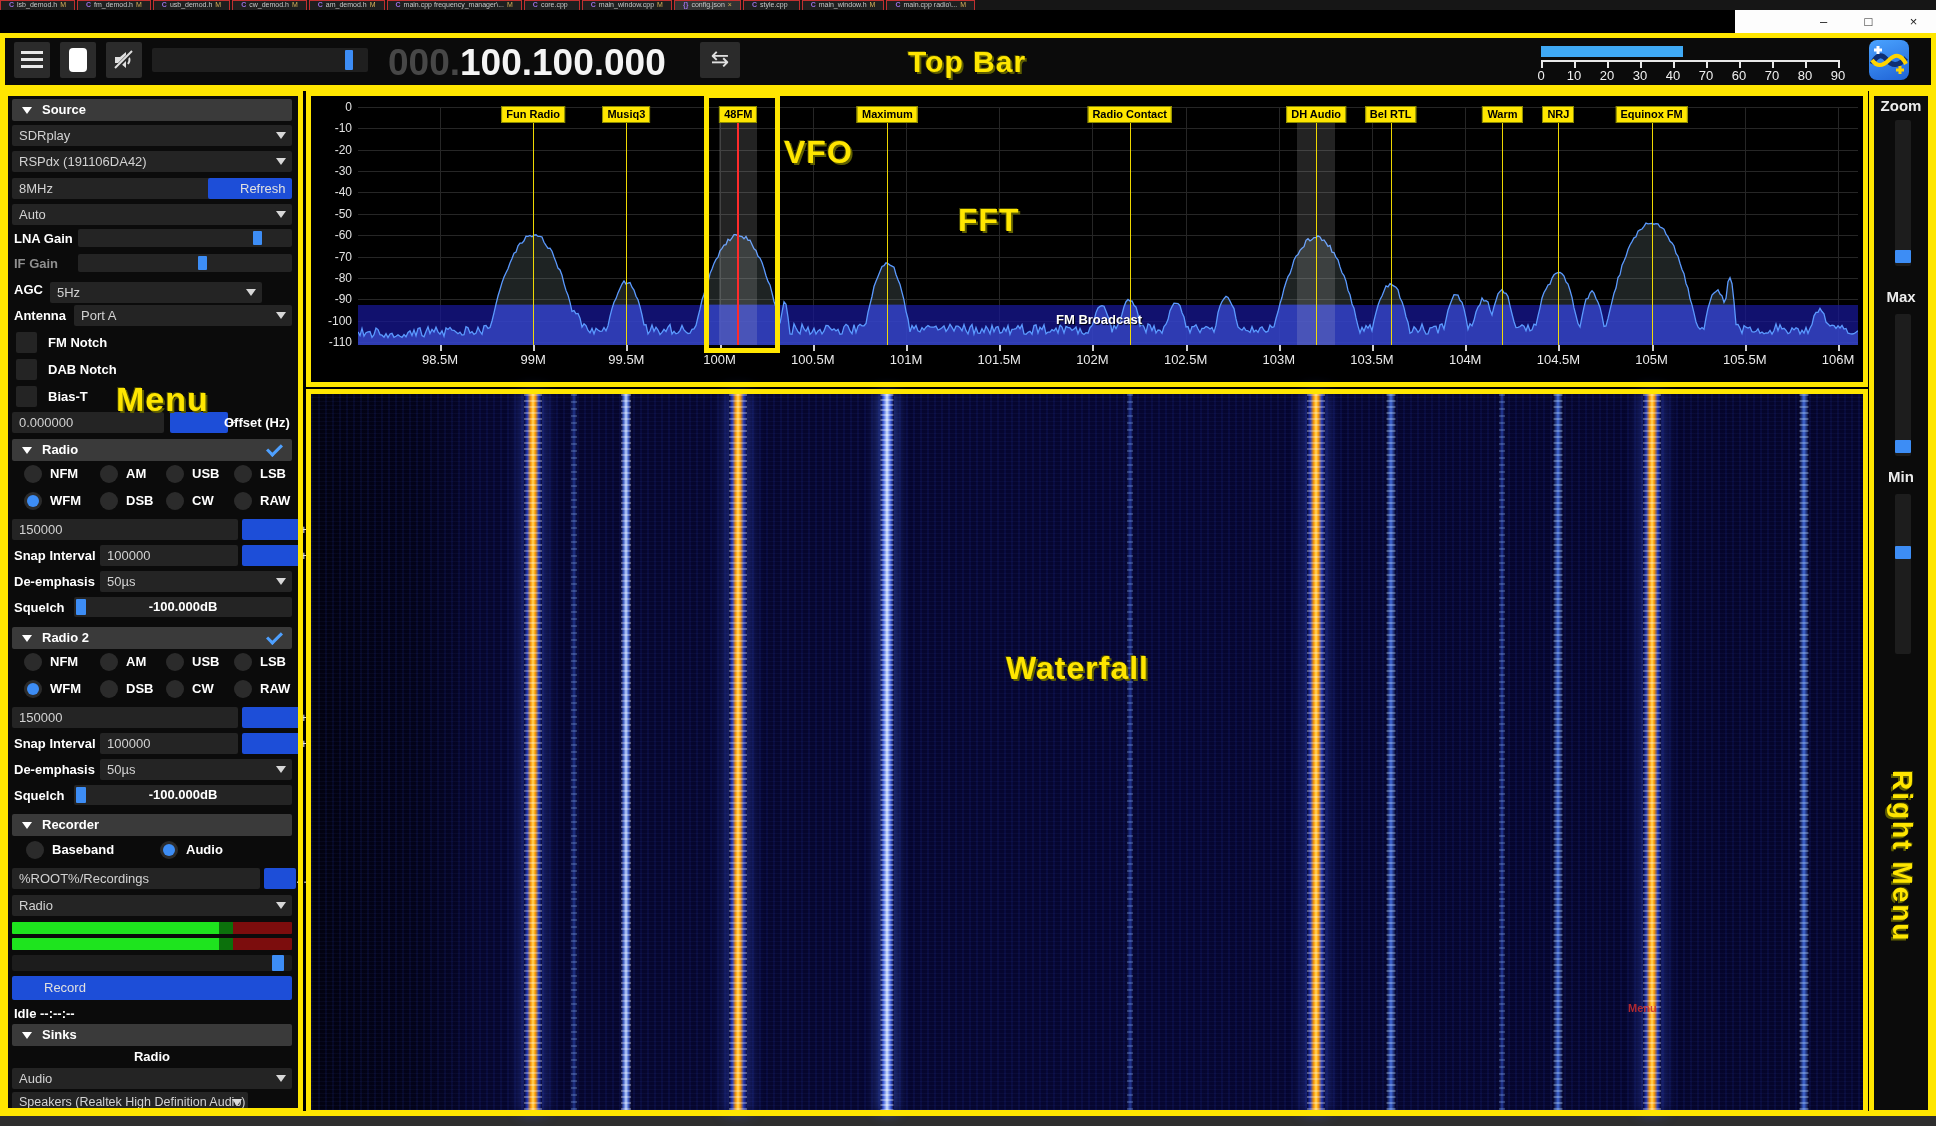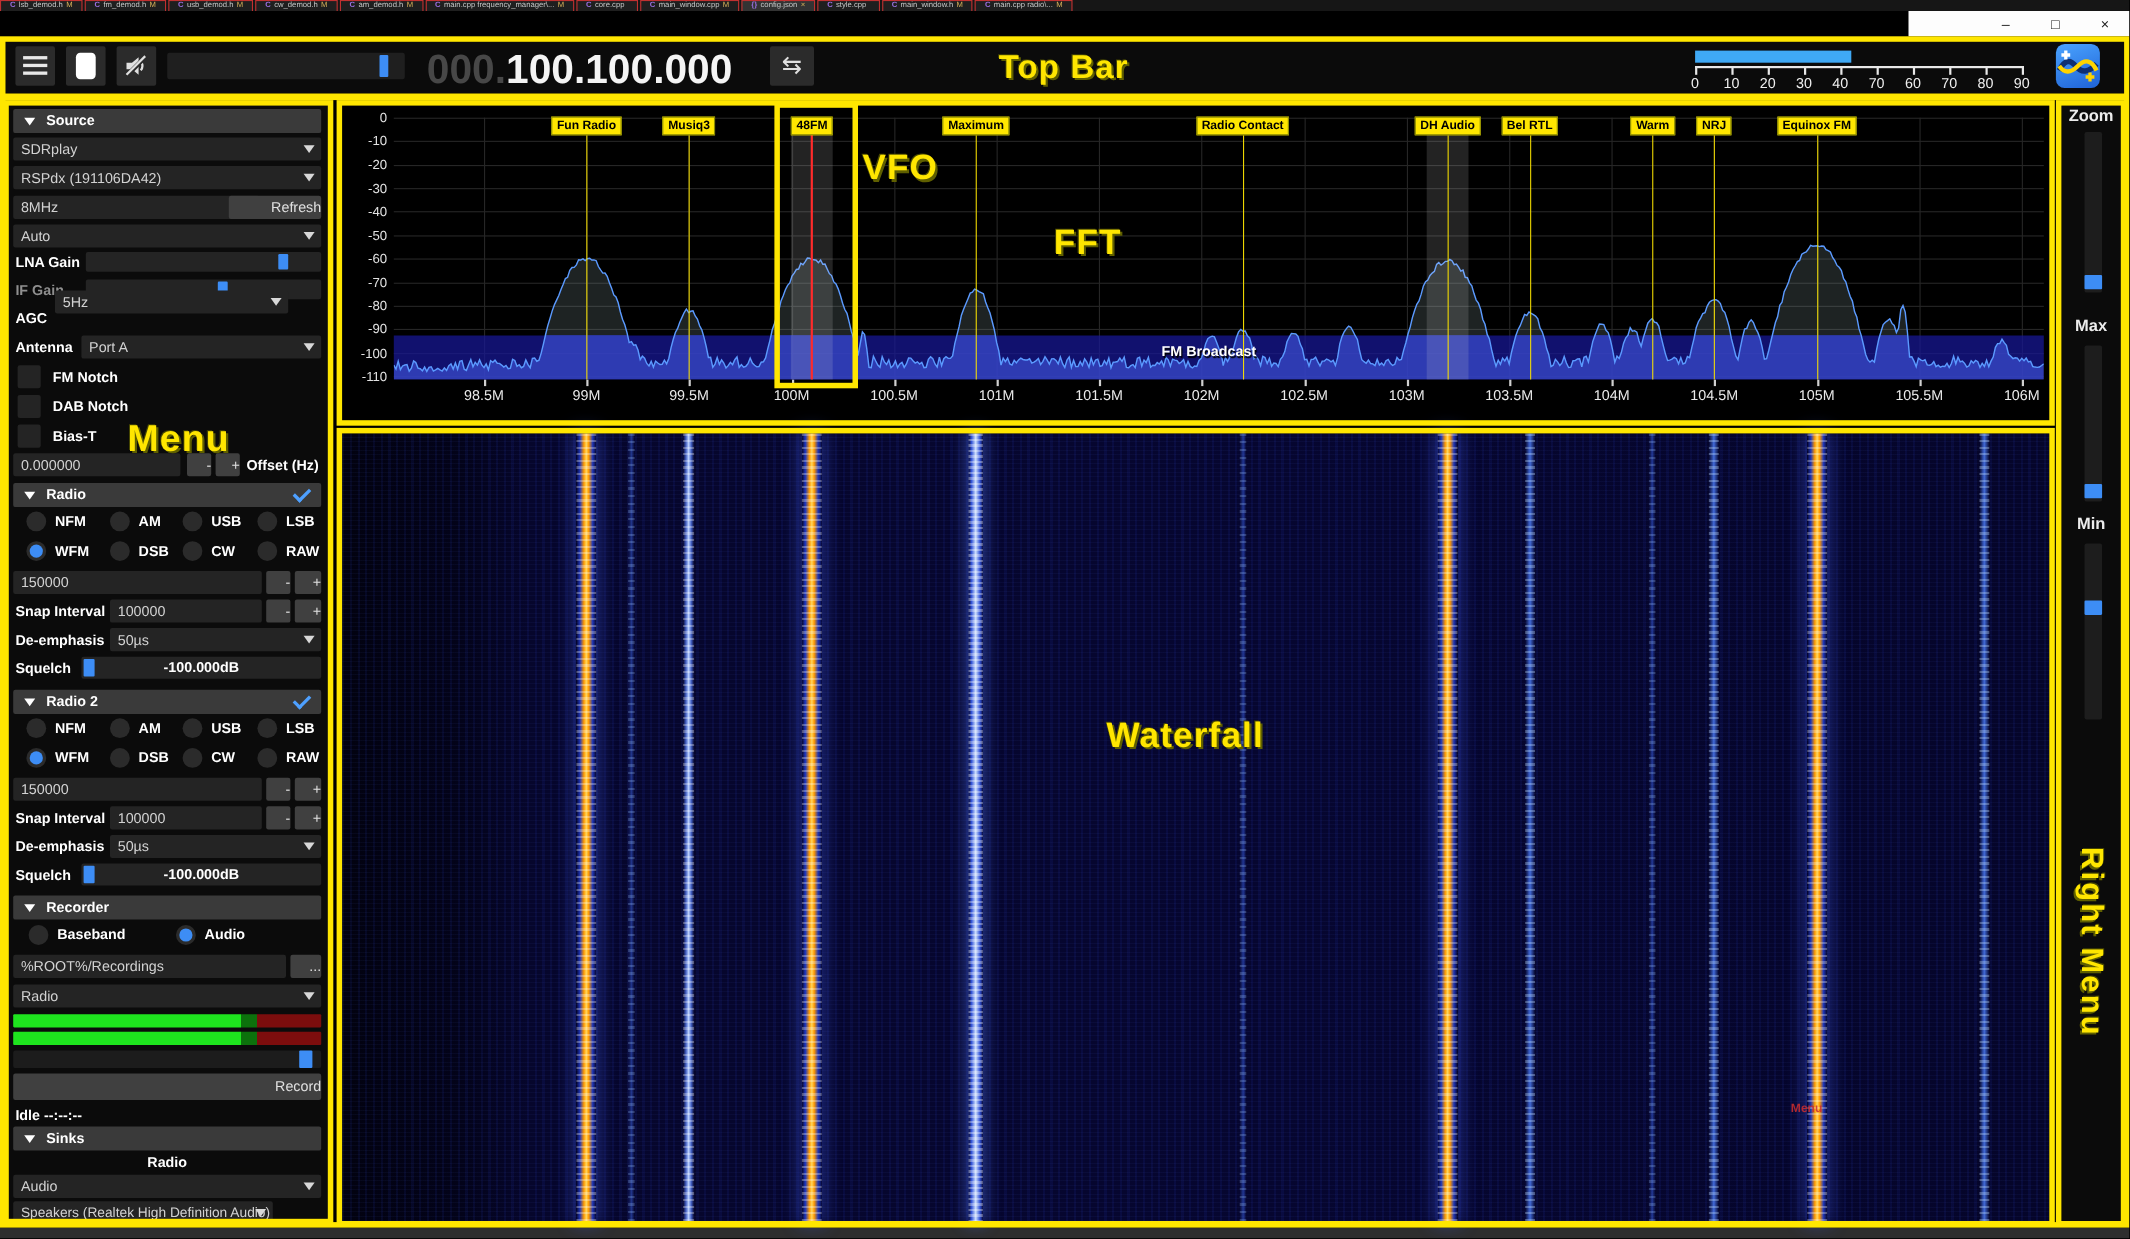--- a/index.html
+++ b/index.html
@@ -33,21 +33,21 @@
   .scale-num{position:absolute;transform:translateX(-50%);color:#f0f0f0;font-size:13px;top:26px;}
   .scale-tick{position:absolute;width:2px;height:8px;background:#e8e8e8;top:18px;}
   
   .menu-bg{left:5px;top:91px;width:295px;height:1022px;background:#0b0b0b;}
   .dd{background:#242424;color:#d2d2d2;font-size:13px;line-height:21px;padding-left:7px;border-radius:2px;height:21px;white-space:nowrap;overflow:hidden;}
   .caret{position:absolute;right:6px;top:7px;width:0;height:0;border-left:5px solid transparent;border-right:5px solid transparent;border-top:7px solid #d8d8d8;}
   .hdrbar{background:#3a3a3a;border-radius:2px;height:22px;color:#fff;font-weight:700;font-size:13px;line-height:22px;}
   .hdr-tri{position:absolute;left:10px;top:8px;width:0;height:0;border-left:5px solid transparent;border-right:5px solid transparent;border-top:7px solid #fff;}
   .hdr-txt{position:absolute;left:30px;}
   .chk-mark{position:absolute;right:10px;top:5px;width:12px;height:6px;border-left:3px solid #4ea0ff;border-bottom:3px solid #4ea0ff;transform:rotate(-45deg);}
-  .btn{background:#404040;color:#e0e0e0;text-align:right;border-radius:2px;font-size:13px;line-height:21px;height:21px;}
+  .btn{background:#1d4ed8;color:#e0e0e0;text-align:left;border-radius:2px;font-size:13px;line-height:21px;height:21px;padding-left:32px;}
   .lbl{color:#fff;font-weight:700;font-size:13px;line-height:21px;white-space:nowrap;}
   .lbl.dim{color:#8f8f8f;}
   .slider{background:#242424;border-radius:2px;}
   .handle{position:absolute;background:#3d8df5;border-radius:1px;}
   .cbox{background:#242424;border-radius:2px;width:21px;height:21px;}
   .rc{position:absolute;width:18px;height:18px;border-radius:50%;background:#2b2b2b;}
   .rc.sel::after{content:"";position:absolute;inset:3px;border-radius:50%;background:#3d8df5;}
   .rlbl{position:absolute;color:#fff;font-weight:700;font-size:13px;line-height:18px;}
   .meter{border-radius:1px;background:linear-gradient(90deg,#1ee41e 0 74%,#0c710c 74% 79%,#7c0d0d 79% 100%);}
   .sq-val{position:absolute;width:100%;text-align:center;color:#fff;font-size:13px;font-weight:700;line-height:20px;}
@@ -254,21 +254,21 @@
     </div>
     <div class="abs lbl" style="left:14px;top:228px">LNA Gain</div>
     <div class="abs slider" style="left:78px;top:229px;width:214px;height:18px">
       <div class="handle" style="left:175px;top:2px;width:9px;height:14px"></div>
     </div>
     <div class="abs lbl dim" style="left:14px;top:253px">IF Gain</div>
     <div class="abs slider" style="left:78px;top:254px;width:214px;height:18px">
       <div class="handle" style="left:120px;top:2px;width:9px;height:14px"></div>
     </div>
     <div class="abs lbl" style="left:14px;top:279px">AGC</div>
-    <div class="abs dd" style="left:50px;top:264px;width:212px">
+    <div class="abs dd" style="left:50px;top:282px;width:212px">
       <span>5Hz</span><span class="caret"></span>
     </div>
     <div class="abs lbl" style="left:14px;top:305px">Antenna</div>
     <div class="abs dd" style="left:74px;top:305px;width:218px">
       <span>Port A</span><span class="caret"></span>
     </div>
     <div class="abs cbox" style="left:16px;top:332px"></div>
     <div class="abs lbl" style="left:48px;top:332px">FM Notch</div>
     <div class="abs cbox" style="left:16px;top:359px"></div>
     <div class="abs lbl" style="left:48px;top:359px">DAB Notch</div>

